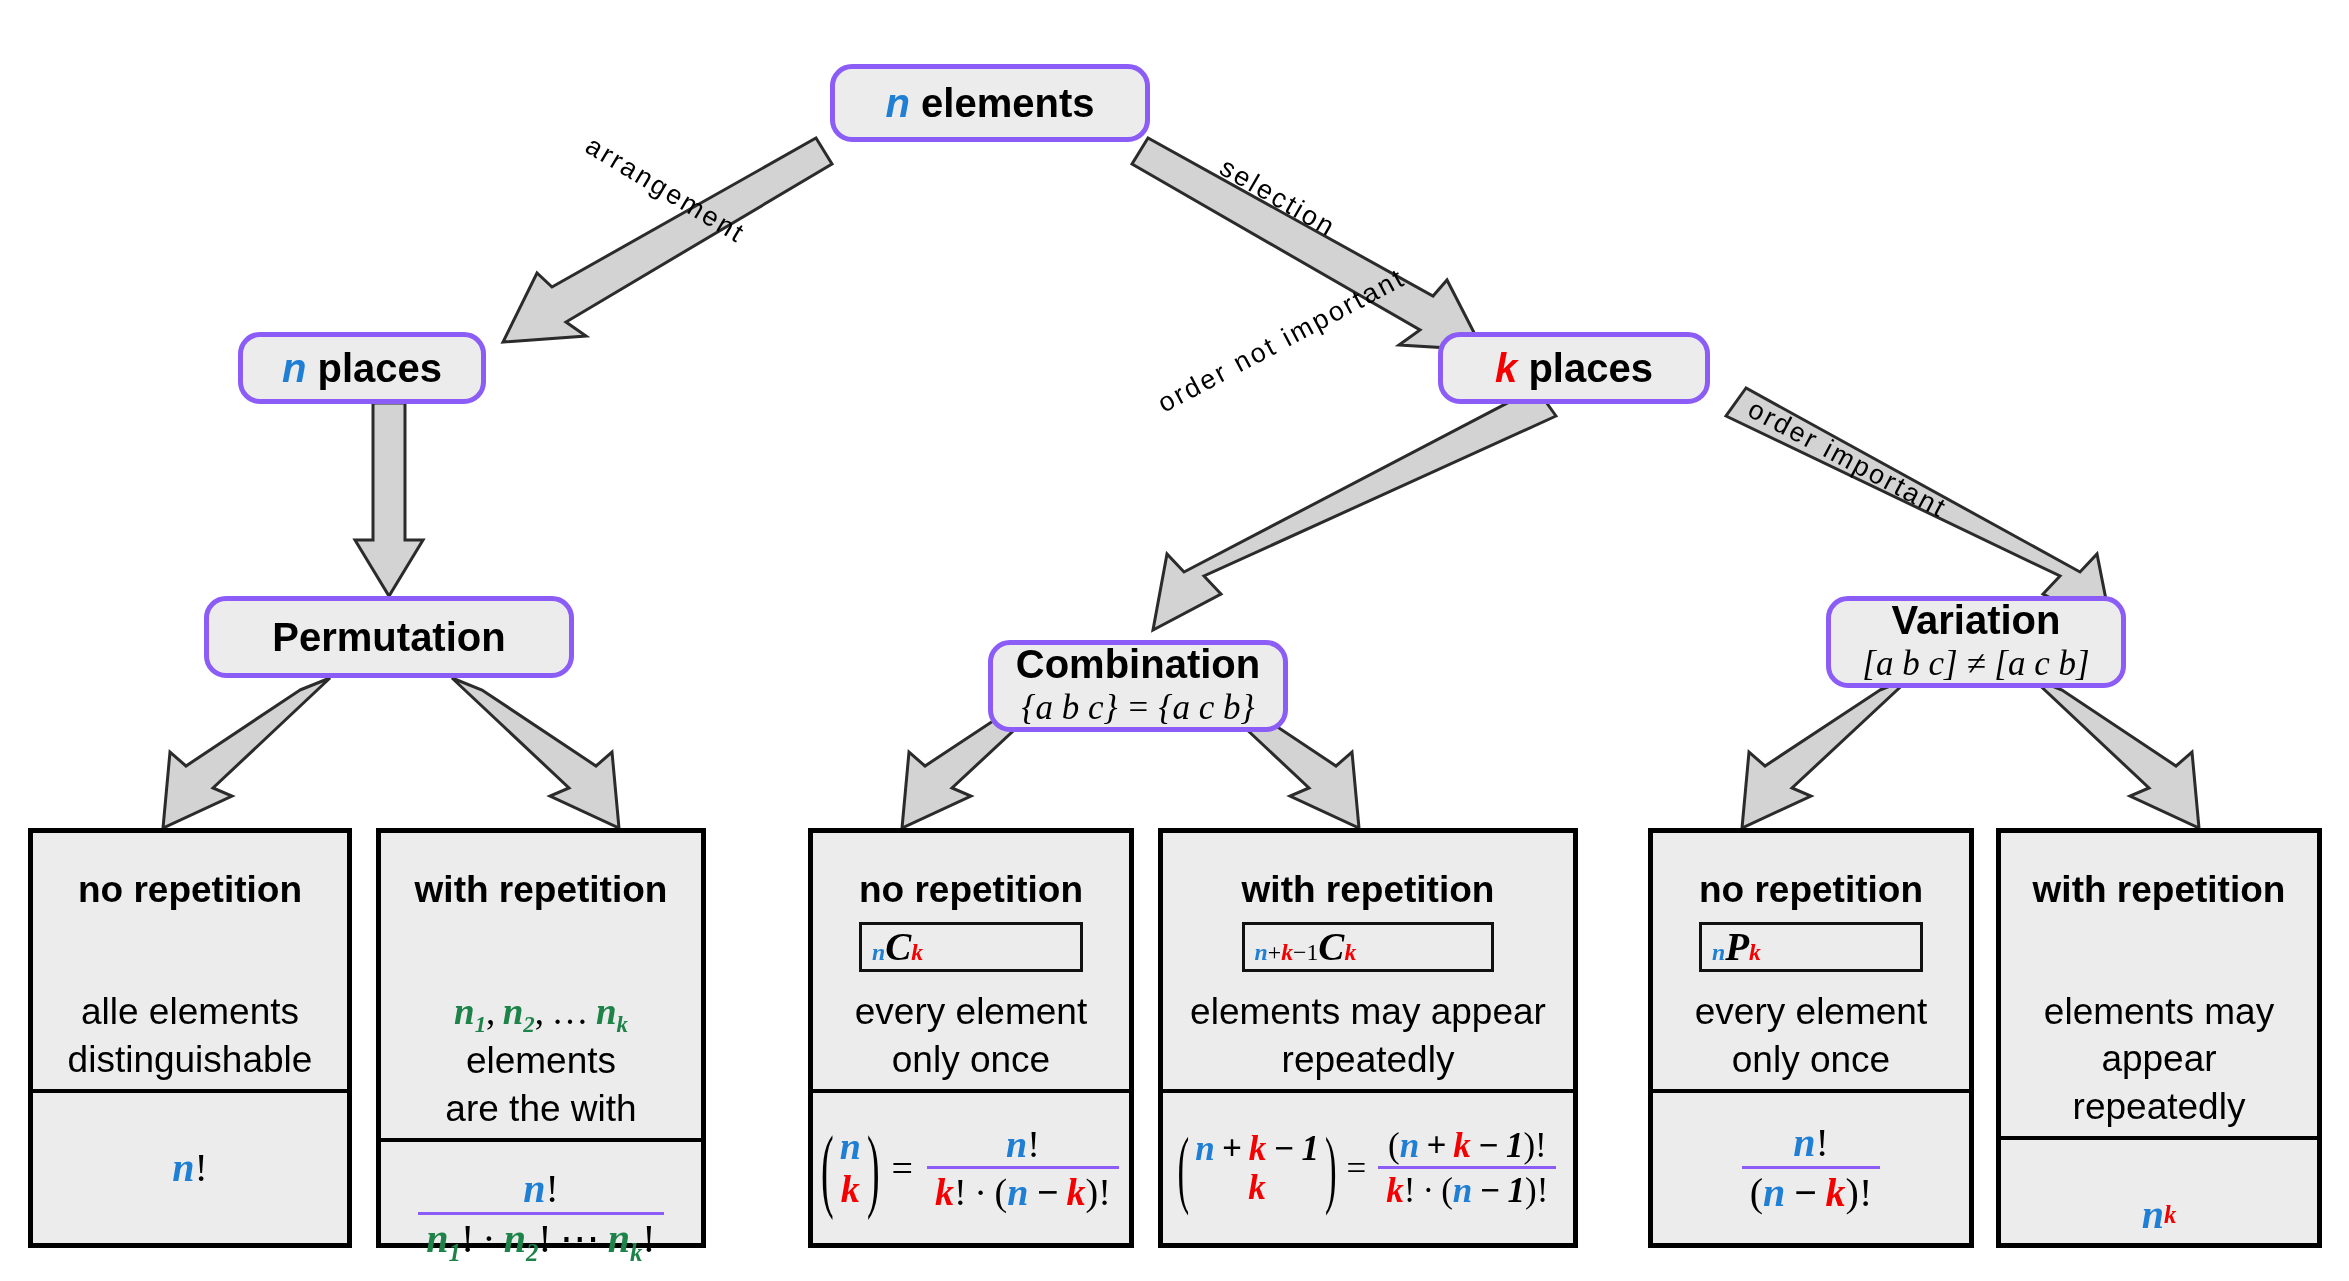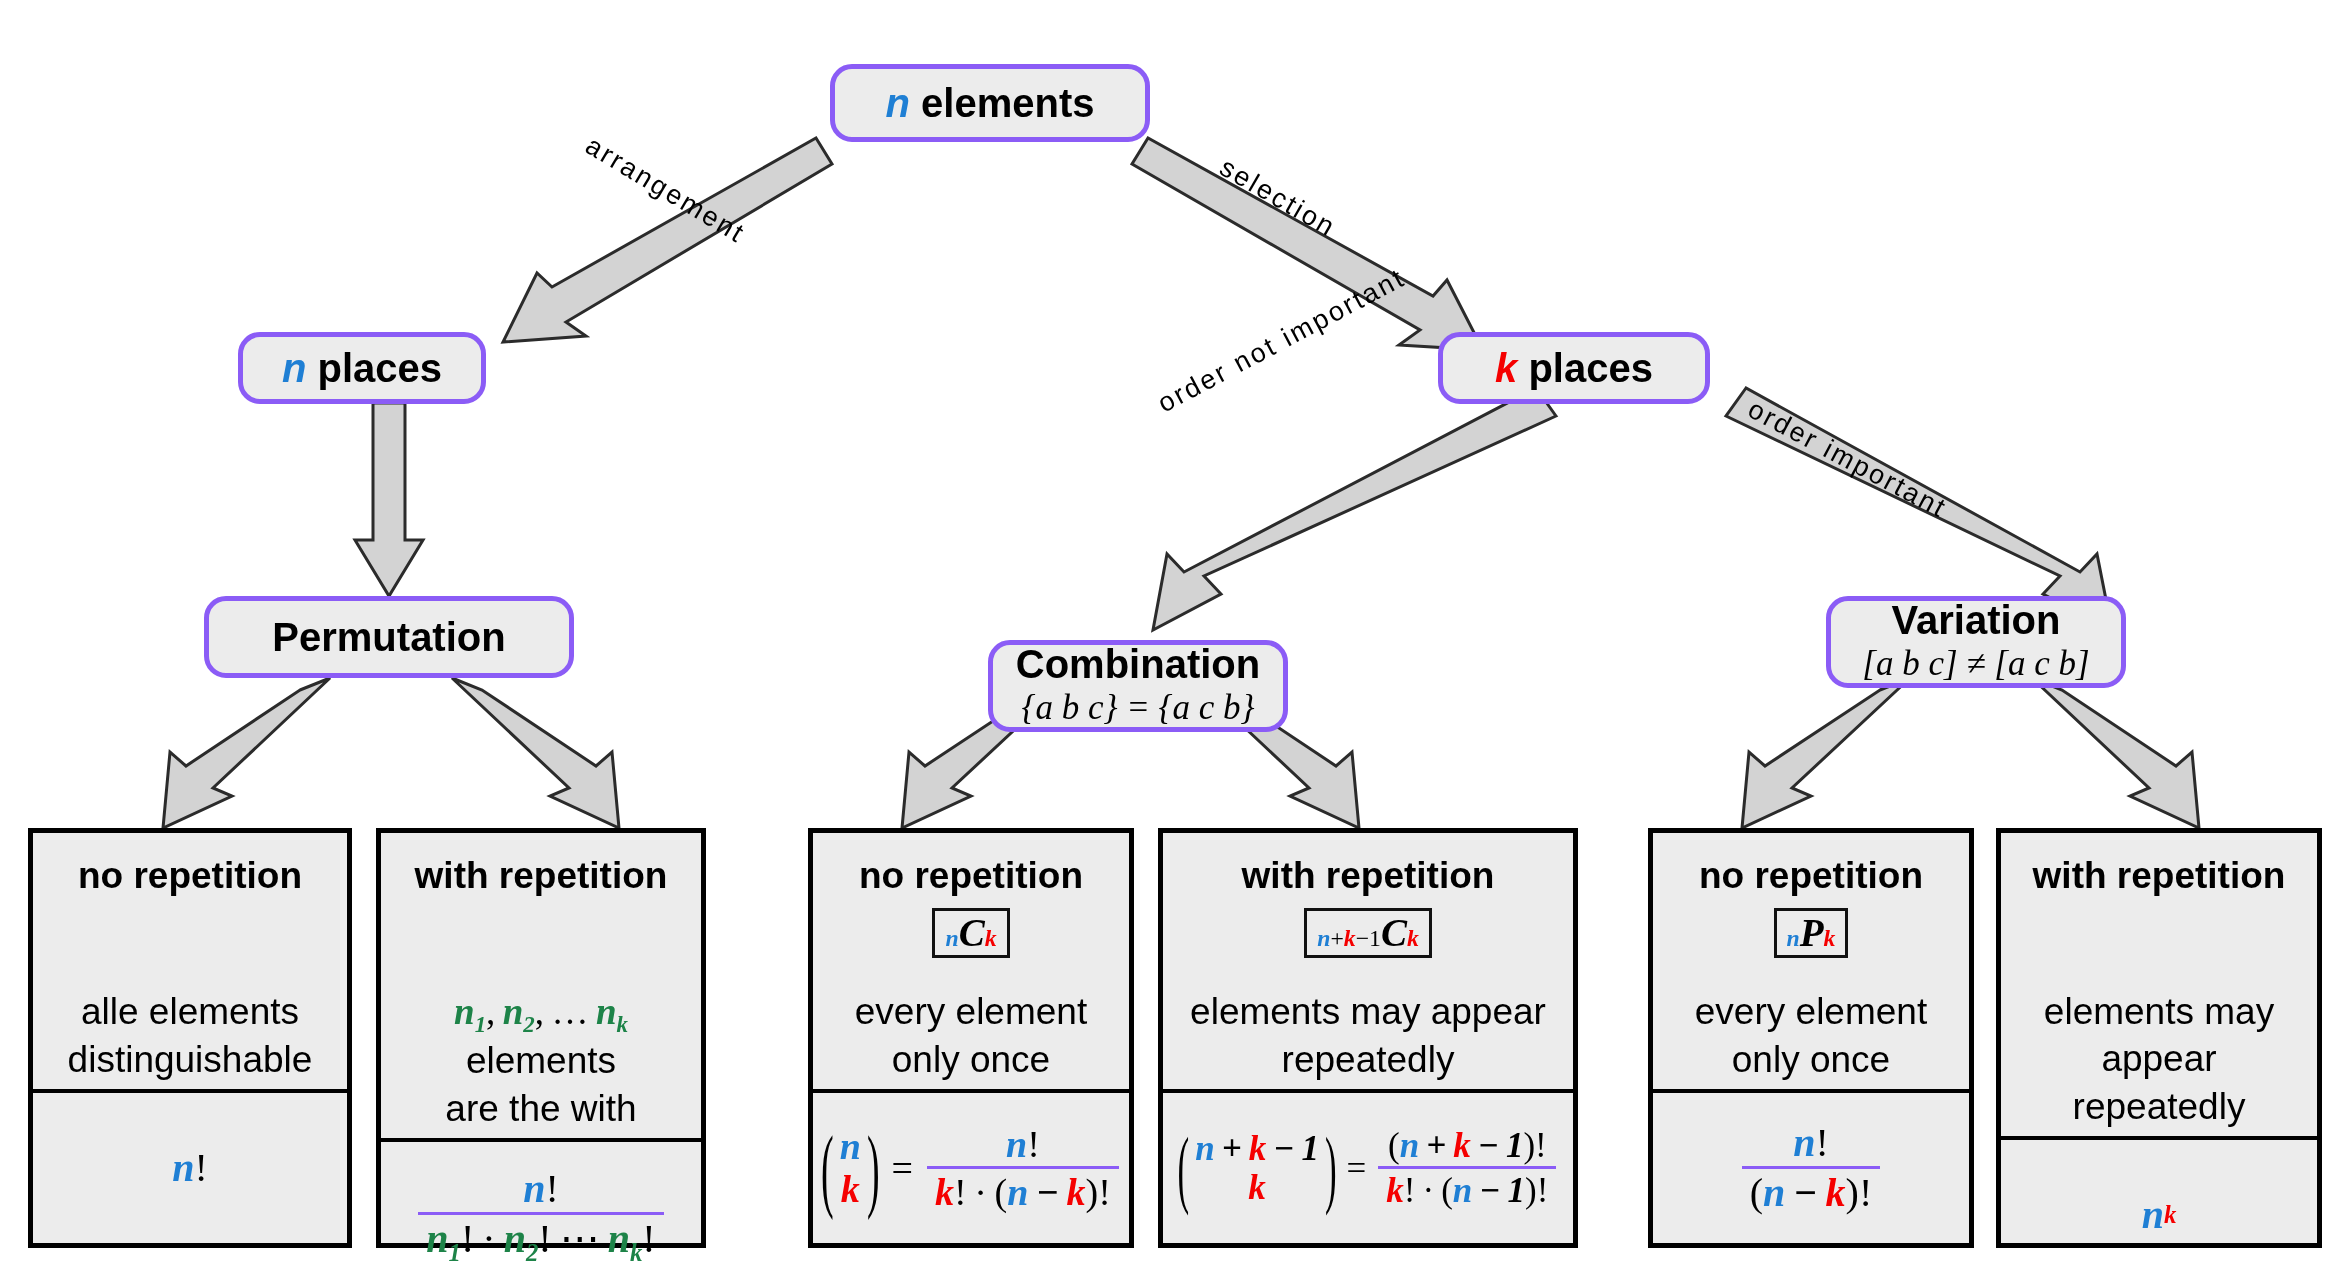--- a/index.html
+++ b/index.html
@@ -58,23 +58,22 @@
     display:flex;
     flex-direction:column;
     z-index:5;
   }
   .leaf .upper{
     flex:0 0 auto;
     height:155px;
     box-sizing:border-box;
     display:flex;
     flex-direction:column;
-    align-items:center;
     justify-content:flex-start;
-    padding-top:22px;
+    padding-top:36px;
   }
   .leaf .middle{
     flex:1 1 auto;
     box-sizing:border-box;
     display:flex;
     flex-direction:column;
     align-items:center;
     justify-content:center;
     border-bottom:4px solid #000000;
     padding-bottom:6px;

